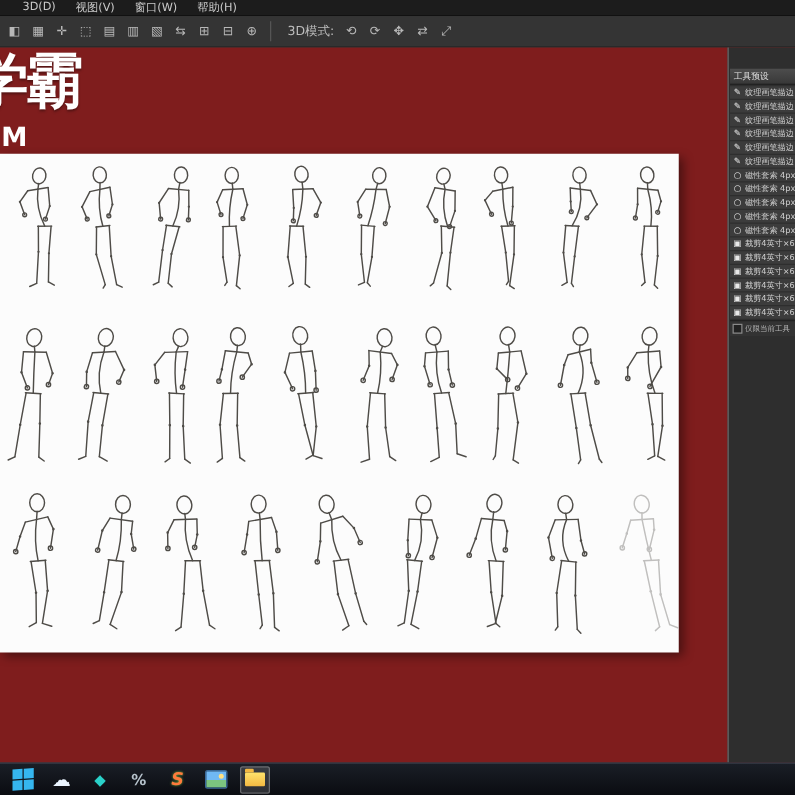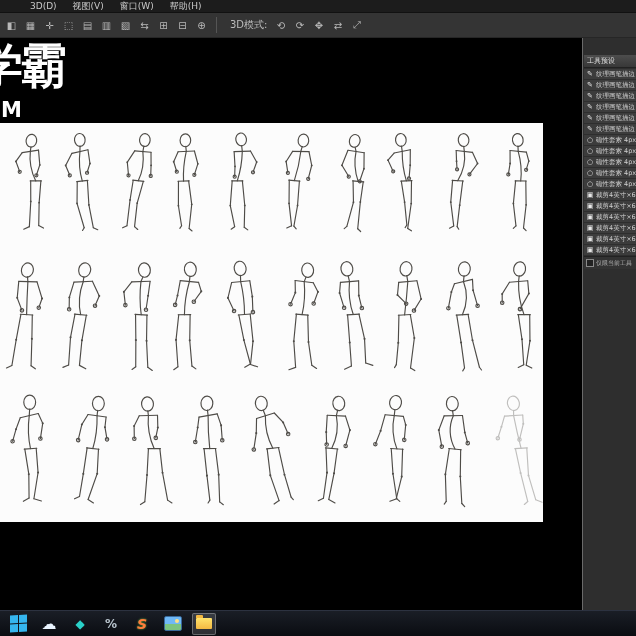--- a/index.html
+++ b/index.html
@@ -6,21 +6,21 @@
   body{
     width:636px;height:636px;position:relative;overflow:hidden;
     background:#474747;
     font-family:"DejaVu Sans","Liberation Sans",sans-serif;
     -webkit-font-smoothing:antialiased;
   }
   
   #menubar{
     position:absolute;top:0;left:0;width:636px;height:13px;
     background:#1c1c1c;border-bottom:1px solid #111;
-    display:flex;align-items:center;gap:16px;padding-left:30px;
+    display:flex;align-items:center;gap:16px;padding-left:18px;
     font-size:9px;color:#c9c9c9;box-sizing:border-box;
   }
   .menu-item{cursor:default;white-space:nowrap;}
   
   #optionsbar{
     position:absolute;top:13px;left:0;width:636px;height:25px;
     background:#343434;border-bottom:1px solid #262626;
     display:flex;align-items:center;gap:4px;padding-left:4px;
     box-sizing:border-box;
   }
@@ -30,21 +30,21 @@
   }
   .tbsep{width:1px;height:16px;background:#555;margin:0 3px;}
   #mode-label{color:#bdbdbd;font-size:10px;margin:0 2px 0 6px;white-space:nowrap;}
   
   #watermark{position:absolute;left:-24px;top:42px;color:#ffffff;font-weight:bold;
     font-size:47px;line-height:1;letter-spacing:-3px;z-index:30;
     text-shadow:0 1px 2px rgba(0,0,0,.35);}
   #watermark2{position:absolute;left:1px;top:98px;color:#ffffff;font-weight:bold;
     font-size:21px;z-index:30;}
   
-  #workspace{position:absolute;top:38px;left:0;width:636px;height:572px;background:#000000;}
+  #workspace{position:absolute;top:38px;left:0;width:636px;height:572px;background:#7f1d1d;}
   #doc-canvas{
     position:absolute;left:0;top:85px;width:543px;height:399px;
     background:#fcfcfc;box-shadow:3px 3px 8px rgba(0,0,0,.45);
   }
   #fig-svg{position:absolute;left:0;top:0;}
   
   #dock{
     position:absolute;left:582px;top:0;width:54px;height:572px;
     background:#2e2e2e;border-left:1px solid #6a6a6a;box-sizing:border-box;
   }

